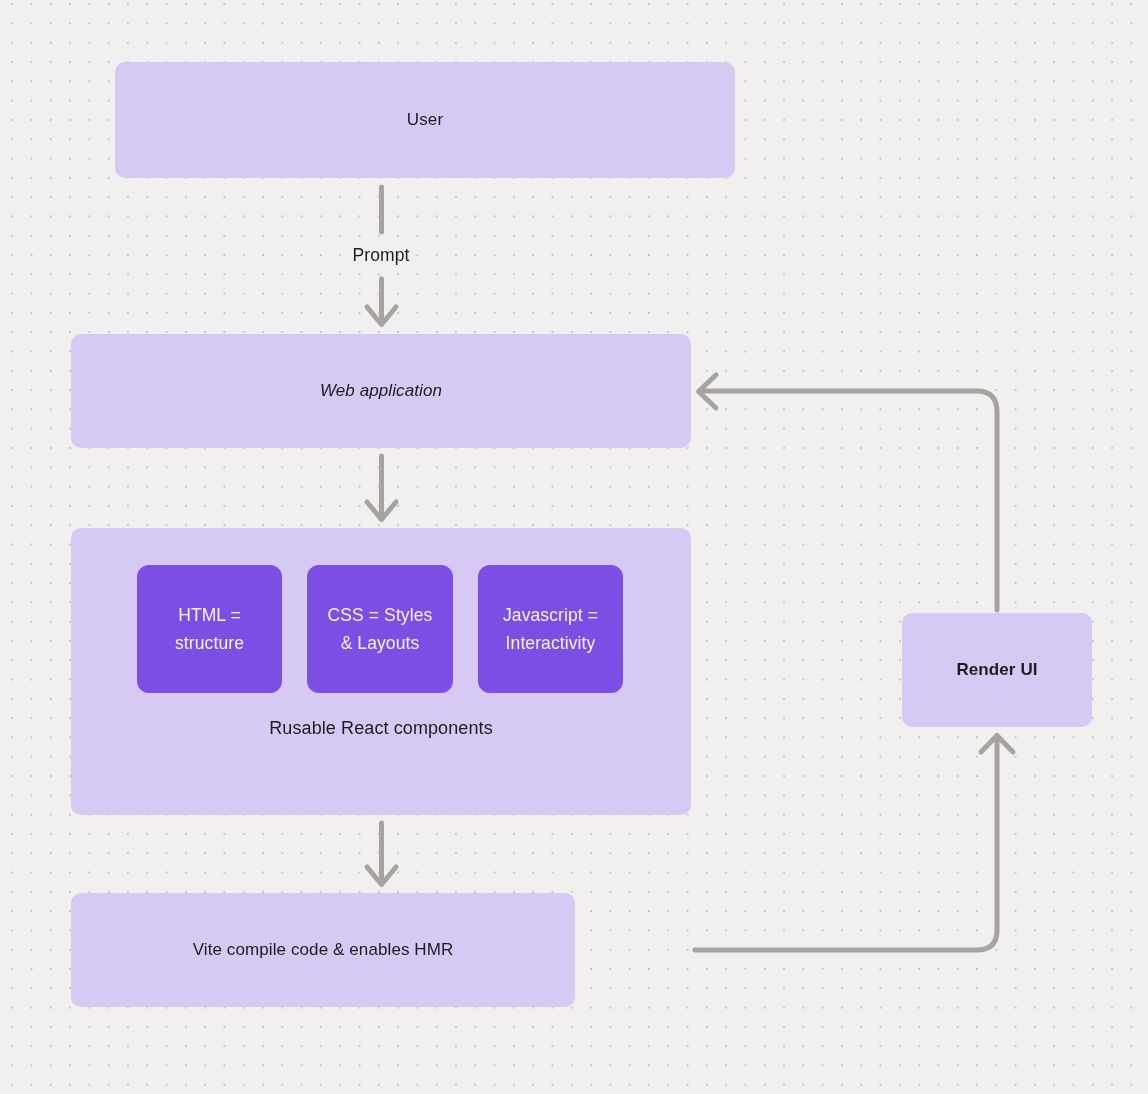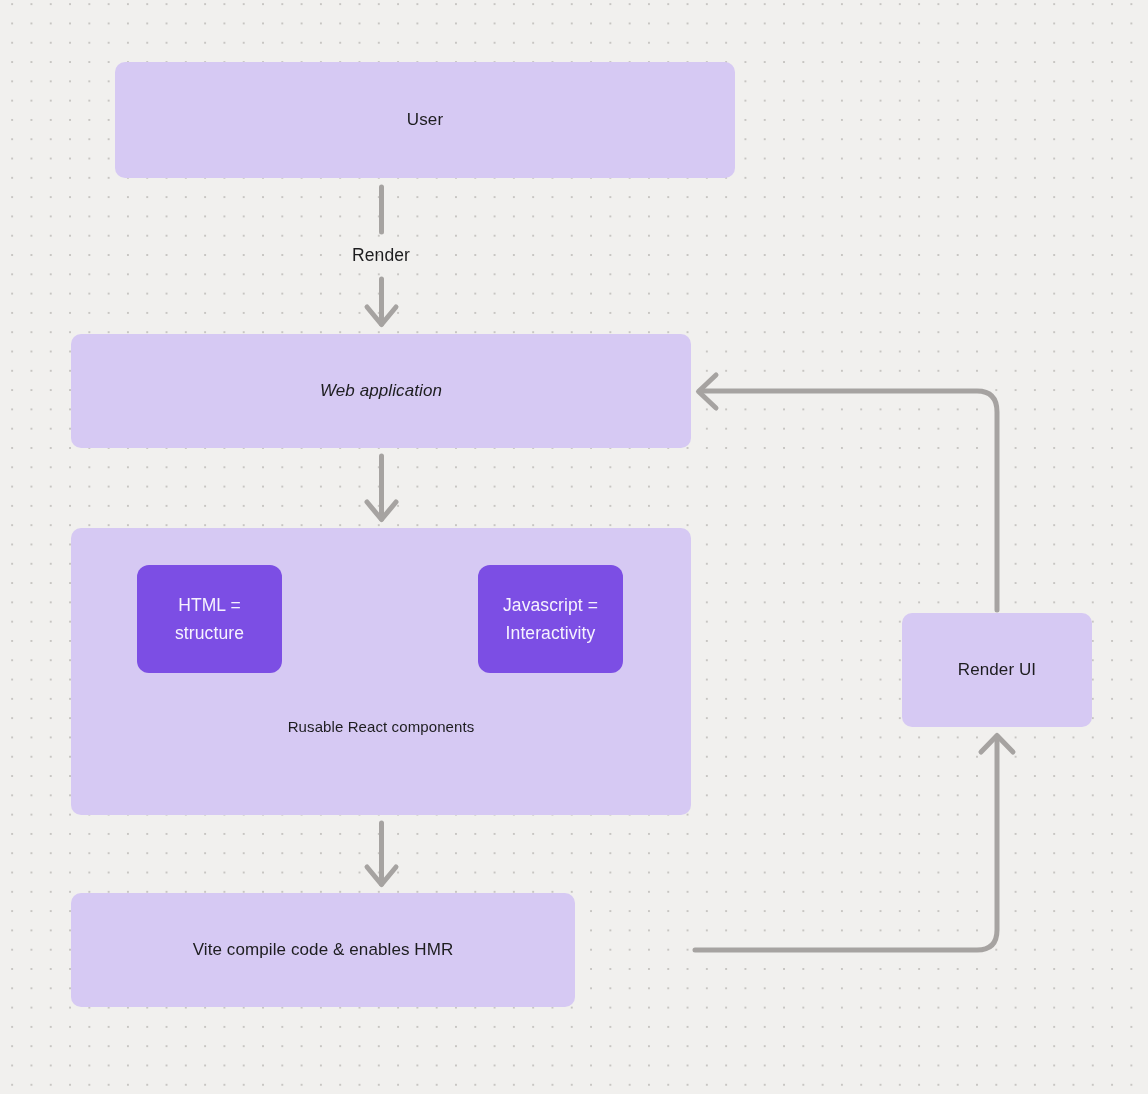--- a/index.html
+++ b/index.html
@@ -44,26 +44,26 @@
     justify-content: center;
     text-align: center;
     font-size: 17px;
     letter-spacing: 0.1px;
     box-sizing: border-box;
   }
   .node-user          { left: 71px;  top: 62px;  width: 620px; height: 116px; margin-left: 44px; }
   .node-webapp        { left: 71px;  top: 334px; width: 620px; height: 114px; font-style: italic; }
   .node-group         { left: 71px;  top: 528px; width: 620px; height: 287px; display: block; }
   .node-vite          { left: 71px;  top: 893px; width: 504px; height: 114px; }
-  .node-render        { left: 902px; top: 613px; width: 190px; height: 114px; }
+  .node-render        { left: 902px; top: 613px; width: 190px; height: 114px; font-weight: bold; }
 
   .subnode {
     position: absolute;
     top: 37px;
-    height: 108px;
+    height: 128px;
     border-radius: 12px;
     background: var(--dark, #7c4ee4);
     color: var(--text-light, #f6f2fe);
     display: flex;
     align-items: center;
     justify-content: center;
     text-align: center;
     font-size: 17.5px;
     font-weight: 500;
     line-height: 28px;
@@ -74,21 +74,21 @@
   .subnode-html { left: 66px;  width: 145px; }  
   .subnode-css  { left: 236px; width: 146px; }  
   .subnode-js   { left: 407px; width: 145px; }  
 
   .group-caption {
     position: absolute;
     left: 0;
     right: 0;
     top: 190px;
     text-align: center;
-    font-size: 15px;
+    font-size: 18px;
     color: var(--text-dark, #1d1d1f);
     letter-spacing: 0.1px;
   }
   .edge-label {
     position: absolute;
     left: 331px;
     top: 245px;
     width: 100px;
     text-align: center;
     font-size: 17.5px;
@@ -117,29 +117,32 @@
     <path d="M981 752 L997 735.5 L1013 752"></path>
 
     <path d="M997 610 L997 412 Q997 391 977 391 L700 391"></path>
     <path d="M716 375 L698.5 391.5 L716 408"></path>
   </svg>
 
   <div class="node node-user">
     <span>User</span>
   </div>
 
-  <div class="edge-label">Render</div>
+  <div class="edge-label">Prompt</div>
 
   <div class="node node-webapp">
     <span>Web application</span>
   </div>
 
   <div class="node node-group">
     <div class="subnode subnode-html">
       <span>HTML = structure</span>
+    </div>
+    <div class="subnode subnode-css">
+      <span>CSS = Styles &amp; Layouts</span>
     </div>
     <div class="subnode subnode-js">
       <span>Javascript = Interactivity</span>
     </div>
     <div class="group-caption">Rusable React components</div>
   </div>
 
   <div class="node node-vite">
     <span>Vite compile code &amp; enables HMR</span>
   </div>

